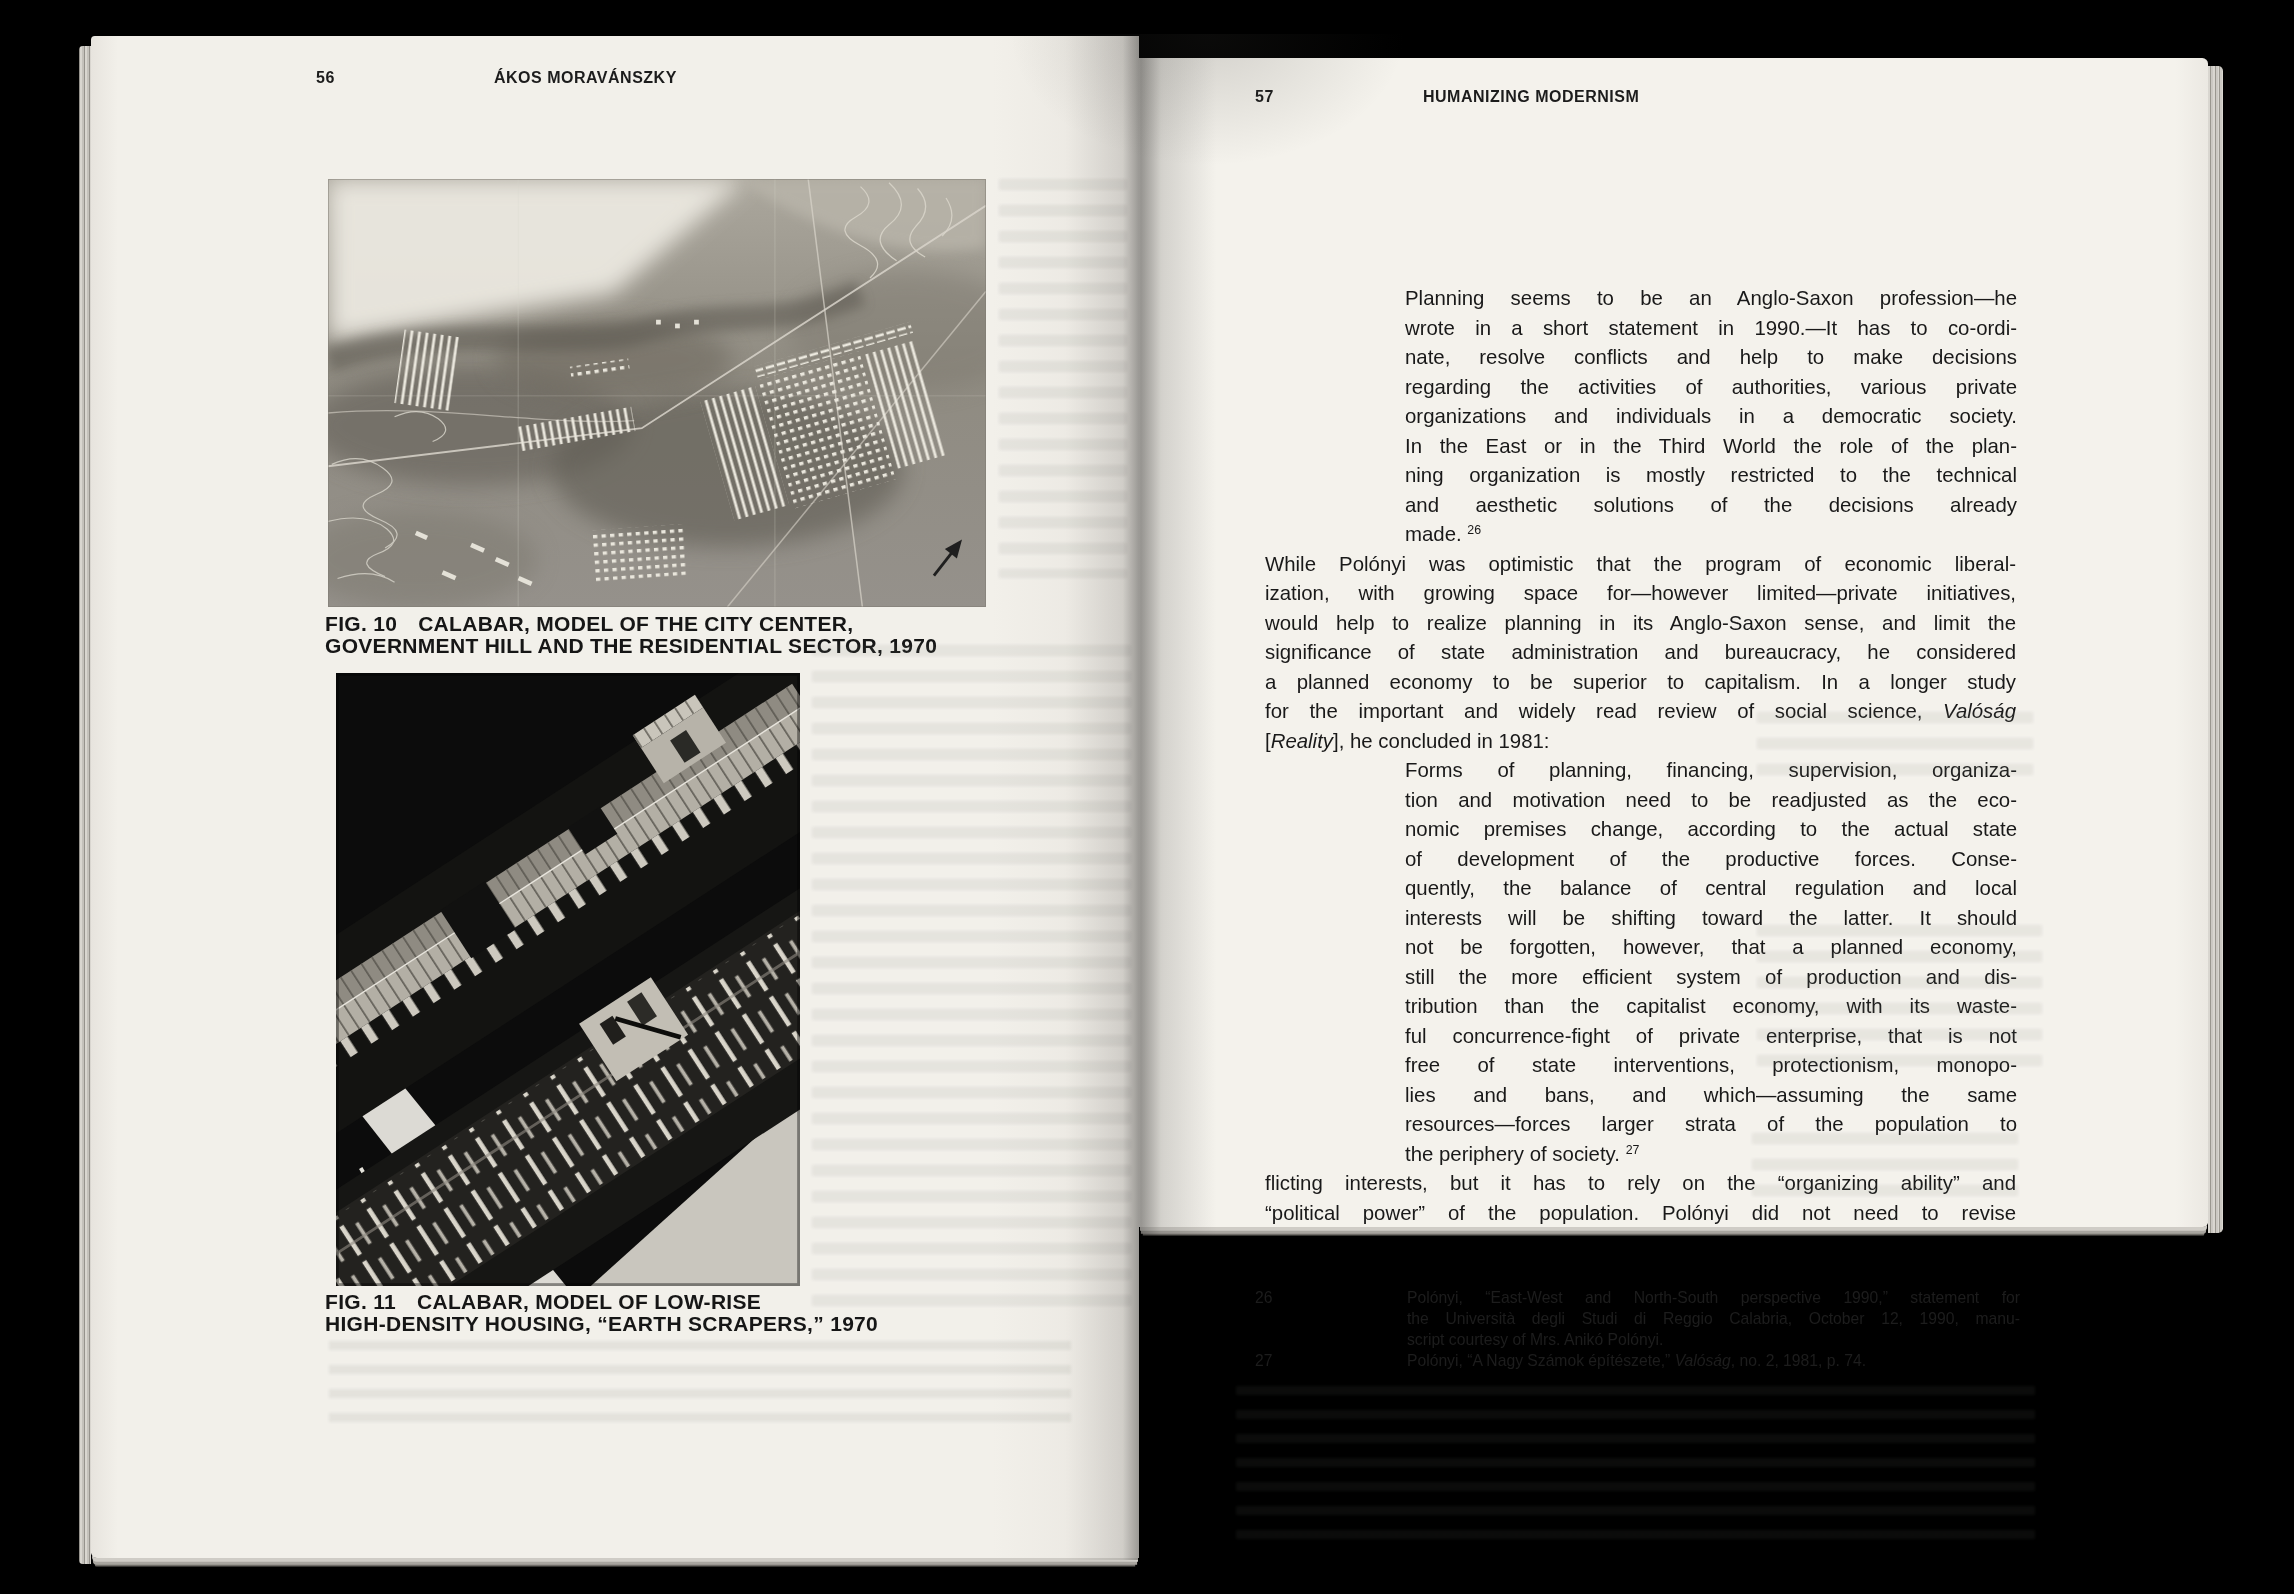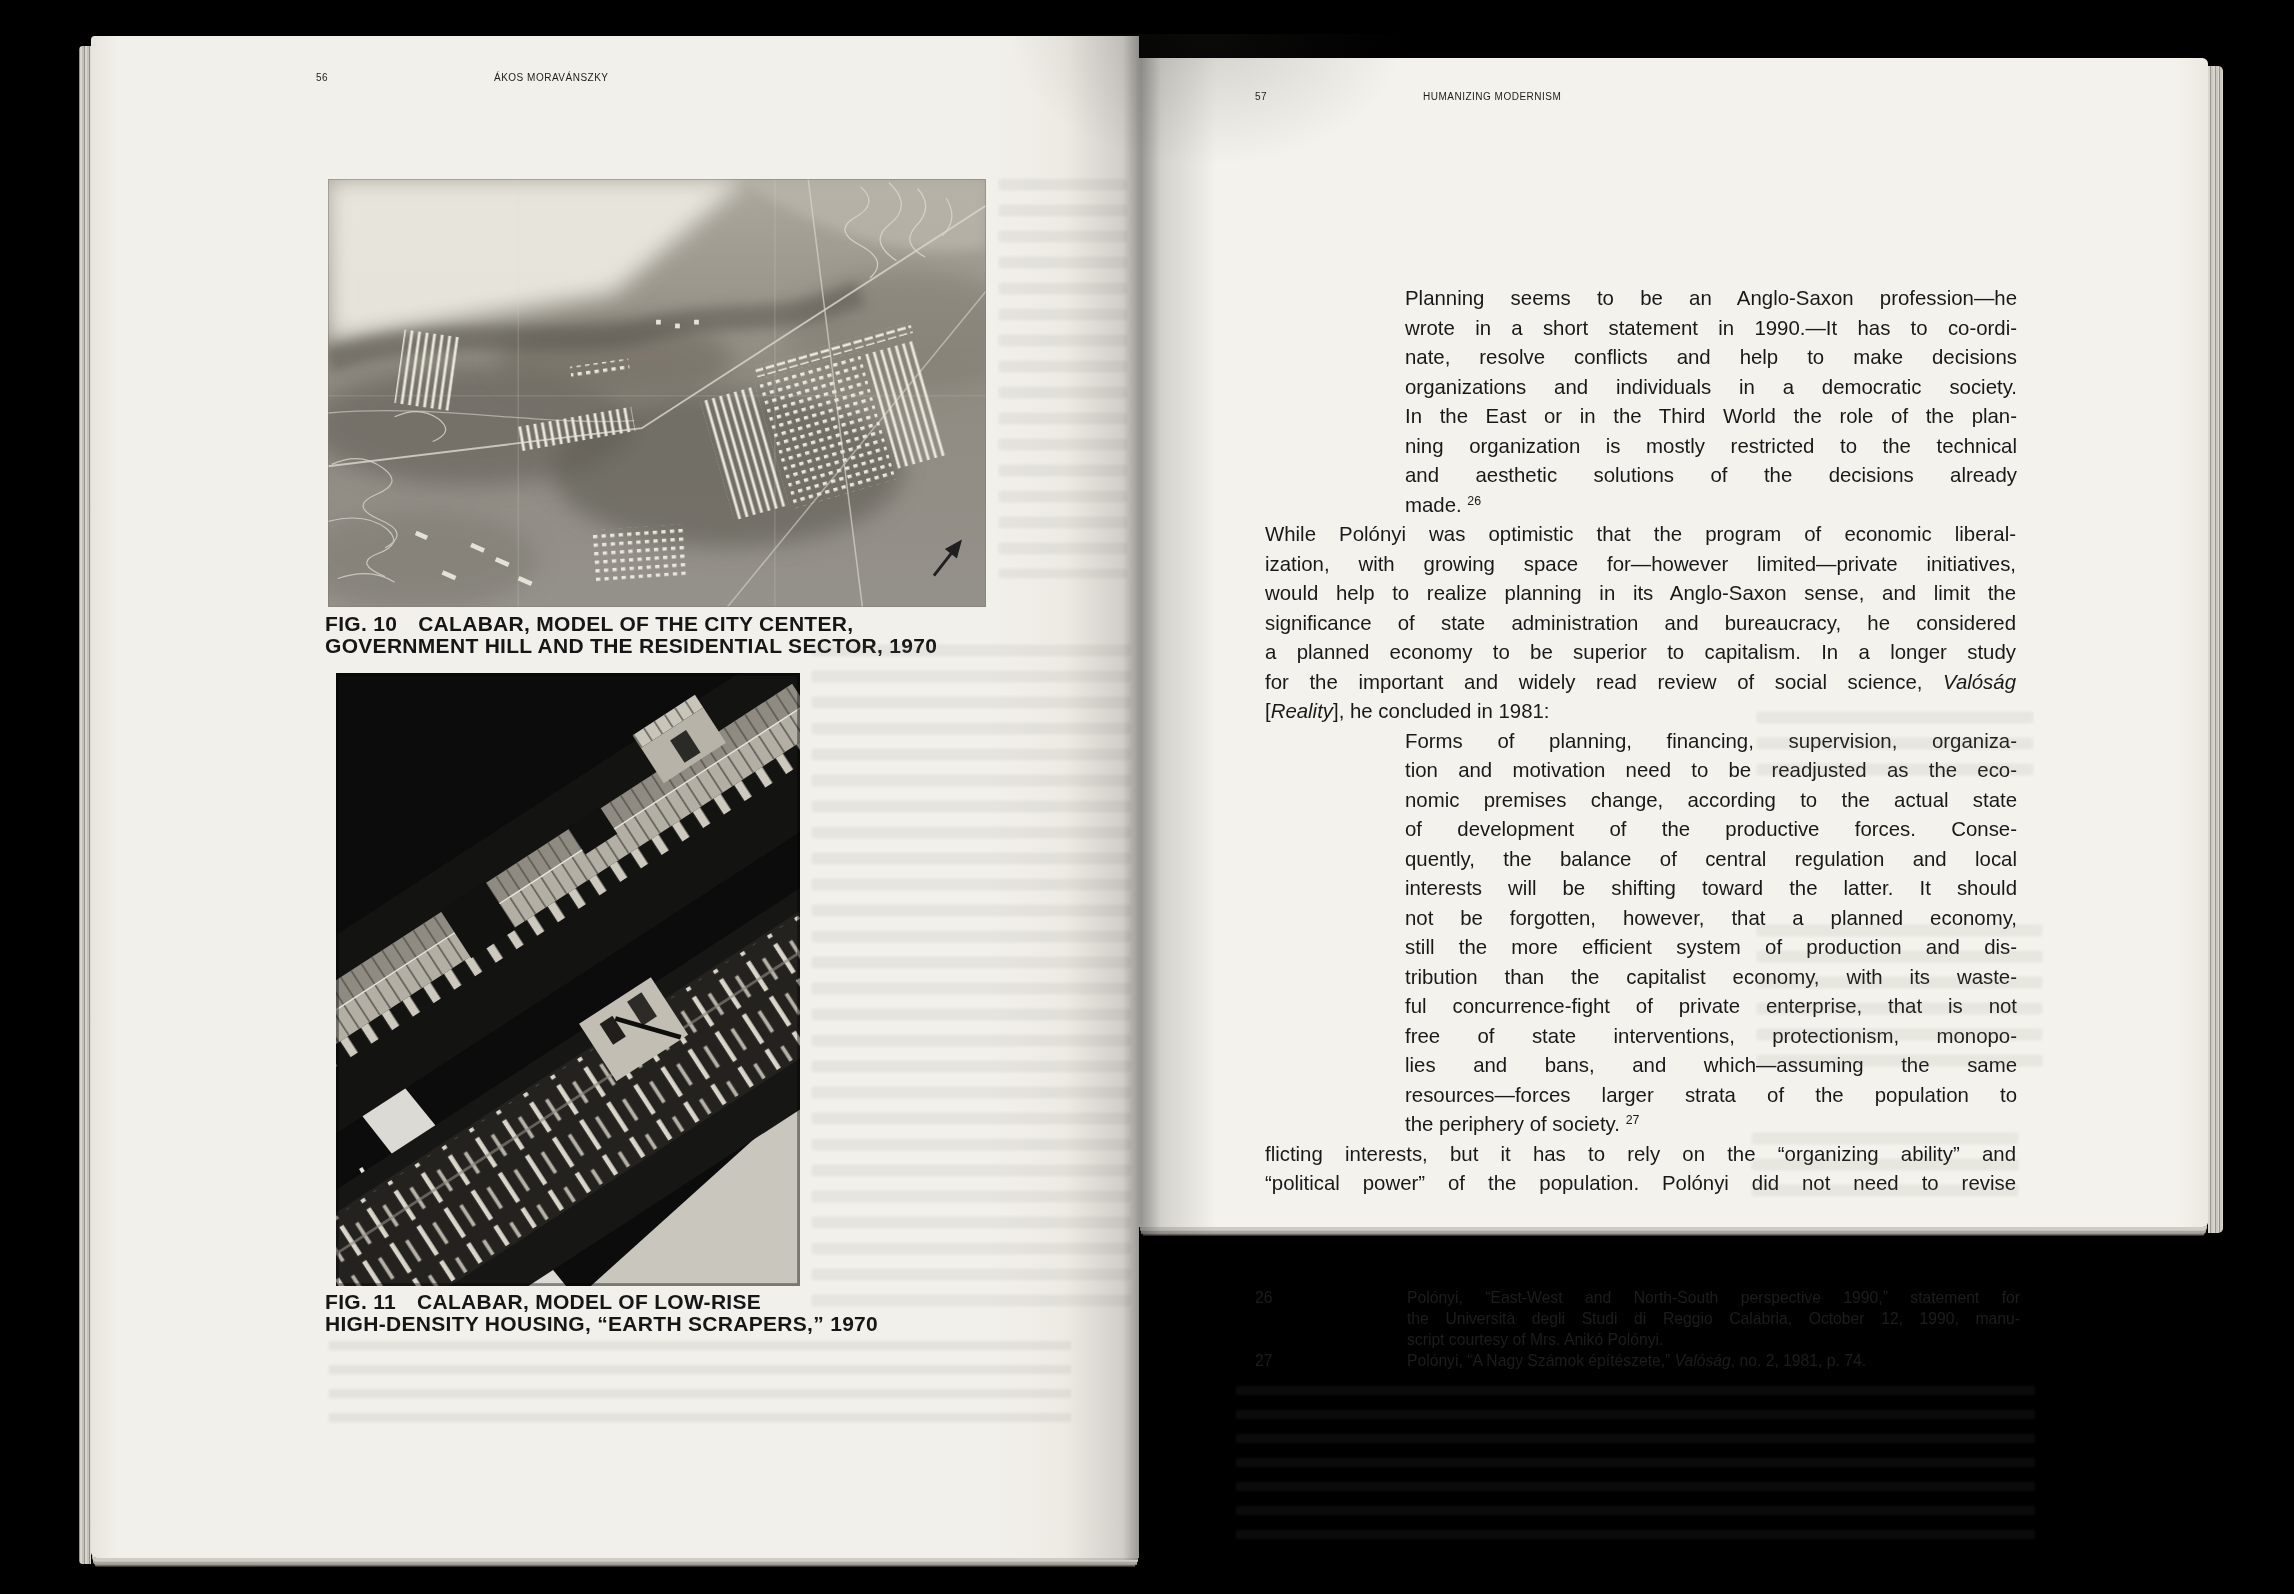--- a/index.html
+++ b/index.html
@@ -35,21 +35,21 @@
   }
   .spine-shadow{
     position:absolute;left:1065px;top:34px;width:152px;height:1526px;pointer-events:none;
     background:linear-gradient(90deg,rgba(0,0,0,0) 0%,rgba(0,0,0,0.10) 38%,rgba(0,0,0,0.34) 50%,rgba(0,0,0,0.12) 63%,rgba(0,0,0,0) 100%);
   }
   .spine-curve-top{
     position:absolute;left:1008px;top:34px;width:399px;height:133px;pointer-events:none;
     background:radial-gradient(ellipse at 50% 0%,rgba(60,58,54,0.18) 0%,rgba(60,58,54,0.0) 70%);
   }
   
-  .running{position:absolute;font-size:10px;font-weight:normal;letter-spacing:0.5px;line-height:19px;}
+  .running{position:absolute;font-size:16px;font-weight:bold;letter-spacing:0.5px;line-height:19px;}
   
   .bodytext{position:absolute;left:126px;top:226px;width:751px;font-size:20.4px;line-height:29.5px;color:#191919;}
   .line{text-align:justify;}
   .line.jl{text-align-last:justify;}
   .line.indent{margin-left:140px;width:612px;}
   .bodytext sup, .fn sup{font-size:12.4px;vertical-align:6.7px;line-height:0;}
   
   .footnotes{position:absolute;left:116px;top:1229px;width:770px;font-size:15.7px;line-height:21px;color:#1d1d1d;}
   .fnrow{display:flex;align-items:flex-start;}
   .fnnum{width:152px;flex:0 0 152px;}
@@ -235,20 +235,21 @@
 
 <div class="page page-right">
 
   <span class="running" style="left:116px;top:28.5px;position:absolute;">57</span>
   <span class="running" style="left:284px;top:28.5px;position:absolute;">HUMANIZING MODERNISM</span>
 
   <div class="bodytext">
       <div class="line indent jl">Planning seems to be an Anglo-Saxon profession—he</div>
       <div class="line indent jl">wrote in a short statement in 1990.—It has to co-ordi-</div>
       <div class="line indent jl">nate, resolve conflicts and help to make decisions</div>
+      <div class="line indent jl">regarding the activities of authorities, various private</div>
       <div class="line indent jl">organizations and individuals in a democratic society.</div>
       <div class="line indent jl">In the East or in the Third World the role of the plan-</div>
       <div class="line indent jl">ning organization is mostly restricted to the technical</div>
       <div class="line indent jl">and aesthetic solutions of the decisions already</div>
       <div class="line indent">made. <sup>26</sup></div>
       <div class="line jl">While Polónyi was optimistic that the program of economic liberal-</div>
       <div class="line jl">ization, with growing space for—however limited—private initiatives,</div>
       <div class="line jl">would help to realize planning in its Anglo-Saxon sense, and limit the</div>
       <div class="line jl">significance of state administration and bureaucracy, he considered</div>
       <div class="line jl">a planned economy to be superior to capitalism. In a longer study</div>

